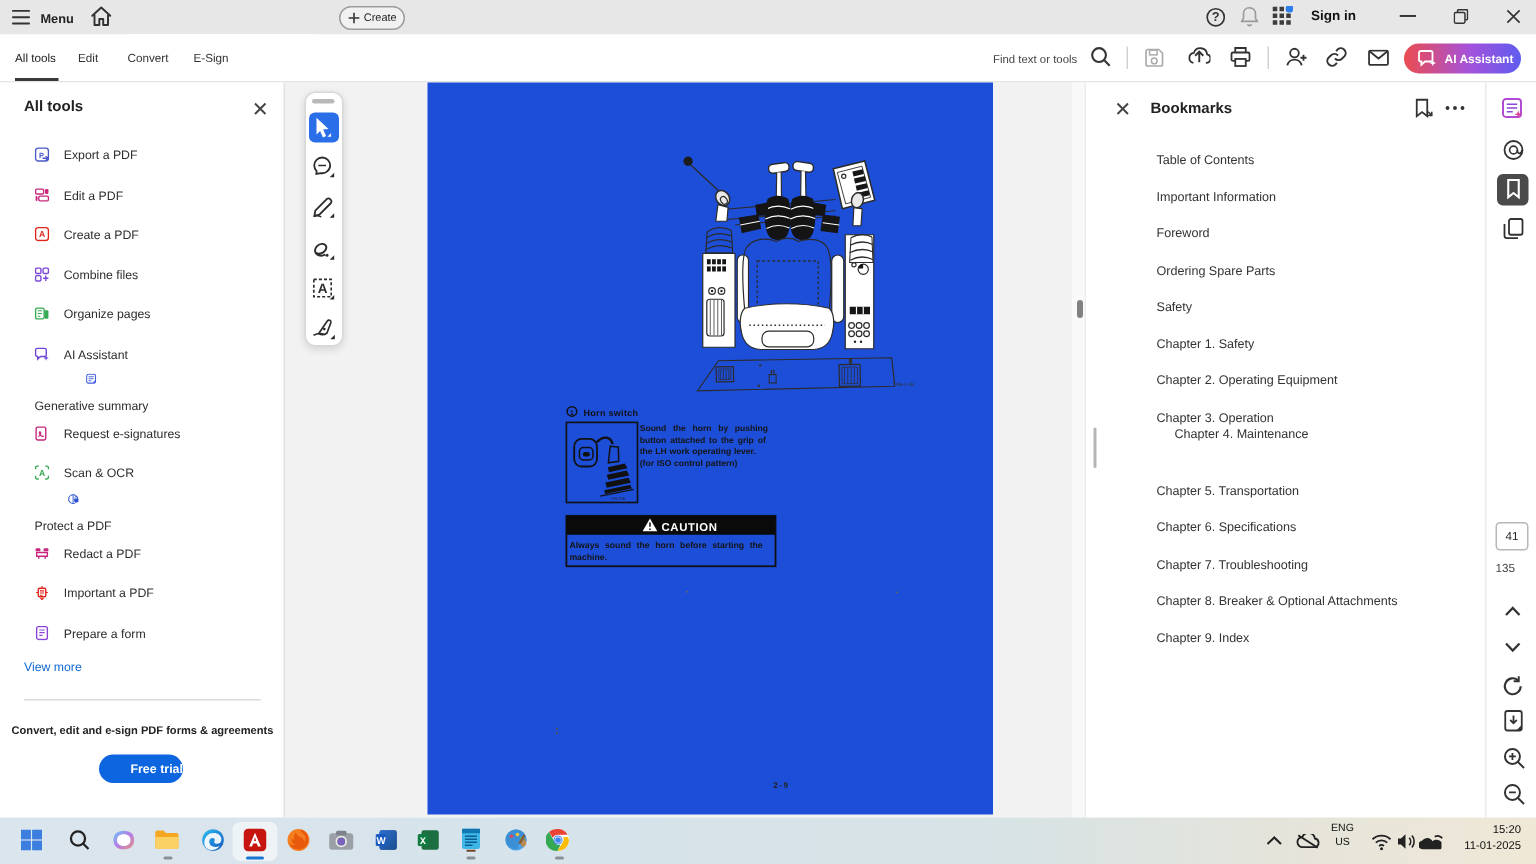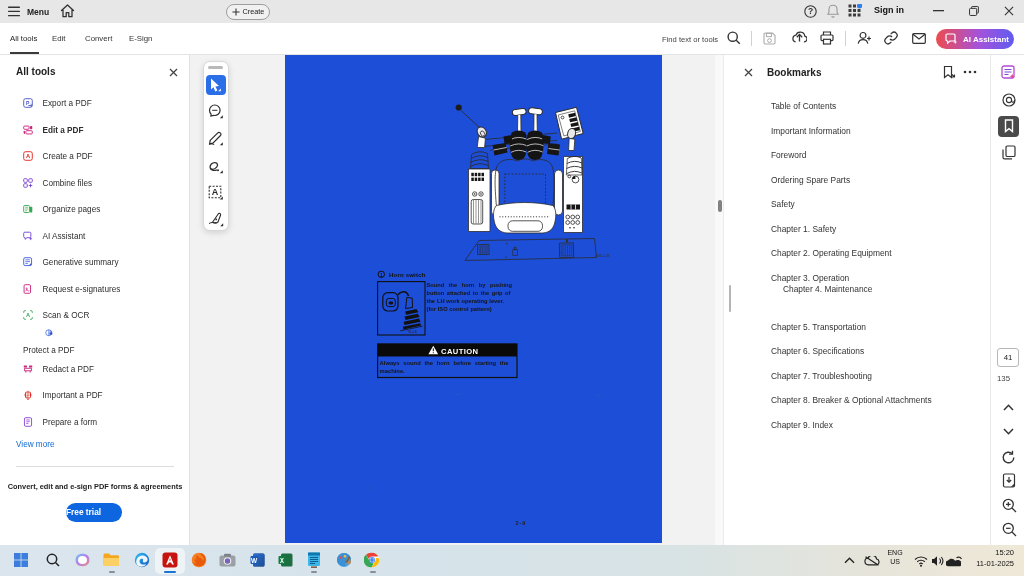--- a/index.html
+++ b/index.html
@@ -131,21 +131,21 @@
     <path d="M1 1l7 7M8 1L1 8" stroke="#444" stroke-width="1.3"></path>
   </svg>
 <div class="ti" style="top:90px;">
     <svg width="10" height="10" viewBox="0 0 14 14">
       <rect x="1" y="1" width="12" height="12" rx="2.5" fill="none" stroke="#4b57c8" stroke-width="1.3"></rect>
       <text x="4.2" y="9.8" font-size="7" font-weight="bold" fill="#4b57c8" font-family="Liberation Sans">P</text>
       <path d="M7.5 10.5h5M10.5 8.5l2.2 2-2.2 2" fill="none" stroke="#4b57c8" stroke-width="1.2"></path>
     </svg>
     <span>Export a PDF</span>
   </div>
-<div class="ti" style="top:117px;font-weight:bold;">
+<div class="ti" style="top:117px;">
     <svg width="10" height="10" viewBox="0 0 14 14">
       <rect x="1" y="1.5" width="7.5" height="4.5" rx="1.2" fill="none" stroke="#c9267e" stroke-width="1.3"></rect>
       <rect x="4" y="8" width="9" height="4.5" rx="1.2" fill="none" stroke="#c9267e" stroke-width="1.3"></rect>
       <rect x="9.8" y="1.5" width="3.2" height="4.5" rx="1" fill="#c9267e"></rect>
       <rect x="1" y="8" width="1.8" height="4.5" rx="0.9" fill="#c9267e"></rect>
     </svg>
     <span>Edit a PDF</span>
   </div>
 <div class="ti" style="top:143px;">
     <svg width="10" height="10" viewBox="0 0 14 14">
@@ -171,21 +171,21 @@
     </svg>
     <span>Organize pages</span>
   </div>
 <div class="ti" style="top:223px;">
     <svg width="10" height="10" viewBox="0 0 14 14">
       <path d="M1 3.2A1.5 1.5 0 0 1 2.5 1.7h7A1.5 1.5 0 0 1 11 3.2v4.6a1.5 1.5 0 0 1-1.5 1.5H5.6L3 11.7V9.3h-.5A1.5 1.5 0 0 1 1 7.8z" fill="none" stroke="#7046d8" stroke-width="1.3"></path>
       <path d="M10.8 8.2l.7 1.8 1.8.7-1.8.7-.7 1.8-.7-1.8-1.8-.7 1.8-.7z" fill="#7046d8"></path>
     </svg>
     <span>AI Assistant</span>
   </div>
-<div class="ti" style="top:249px;">
+<div class="ti" style="top:249px;flex-direction:column;">
     <svg width="10" height="10" viewBox="0 0 14 14">
       <rect x="1" y="1" width="11" height="11" rx="2" fill="none" stroke="#3f5ddd" stroke-width="1.3"></rect>
       <path d="M3.3 4h6.4M3.3 6.5h6.4M3.3 9h3.5" stroke="#3f5ddd" stroke-width="1.1"></path>
       <path d="M10.6 8.4l.6 1.7 1.7.6-1.7.6-.6 1.7-.6-1.7-1.7-.6 1.7-.6z" fill="#3f5ddd"></path>
     </svg>
     <span>Generative summary</span>
   </div>
 <div class="ti" style="top:276px;">
     <svg width="10" height="10" viewBox="0 0 14 14">
       <rect x="1.5" y="1" width="9" height="12" rx="1.5" fill="none" stroke="#c9267e" stroke-width="1.3"></rect>
@@ -229,21 +229,21 @@
 <div class="ti" style="top:409px;">
     <svg width="10" height="10" viewBox="0 0 14 14">
       <rect x="2" y="1" width="10" height="12" rx="1.8" fill="none" stroke="#8a46d8" stroke-width="1.3"></rect>
       <path d="M4.5 4.2h5M4.5 6.7h5M4.5 9.2h3" stroke="#8a46d8" stroke-width="1.1"></path>
     </svg>
     <span>Prepare a form</span>
   </div>
 <span class="abs" style="left:16px;top:440px;font-size:8.2px;color:#1269d3;">View more</span>
 <div class="abs" style="left:16px;top:466px;width:158px;height:1px;background:#dcdcdc;"></div>
 <div class="abs" style="left:0;top:482px;width:190px;text-align:center;font-size:7.4px;font-weight:bold;color:#222;">Convert, edit and e-sign PDF forms &amp; agreements</div>
-<div class="abs flex" style="left:66px;top:503px;width:56px;height:18.5px;border-radius:10px;background:#0d66e0;justify-content:flex-start;">
+<div class="abs flex" style="left:66px;top:503px;width:56px;height:18.5px;border-radius:10px;background:#0d66e0;justify-content:flex-end;">
     <span style="font-size:8.3px;font-weight:bold;color:#fff;">Free trial</span>
   </div>
 
 <div class="abs" style="left:190px;top:55px;width:525px;height:490px;background:#f2f2f2;"></div>
 <div class="abs" style="left:715px;top:55px;width:8px;height:490px;background:#f9f9f9;"></div>
 <div class="abs" style="left:717.5px;top:200px;width:4px;height:12px;border-radius:2px;background:#818181;"></div>
 
 <div class="abs" style="left:285px;top:55px;width:377px;height:488px;background:#1d4ed8;" id="pagehost">
     <svg width="377" height="488" viewBox="0 0 377 488">
 <g fill="none" stroke="#2b2b2b" stroke-width="0.8">

